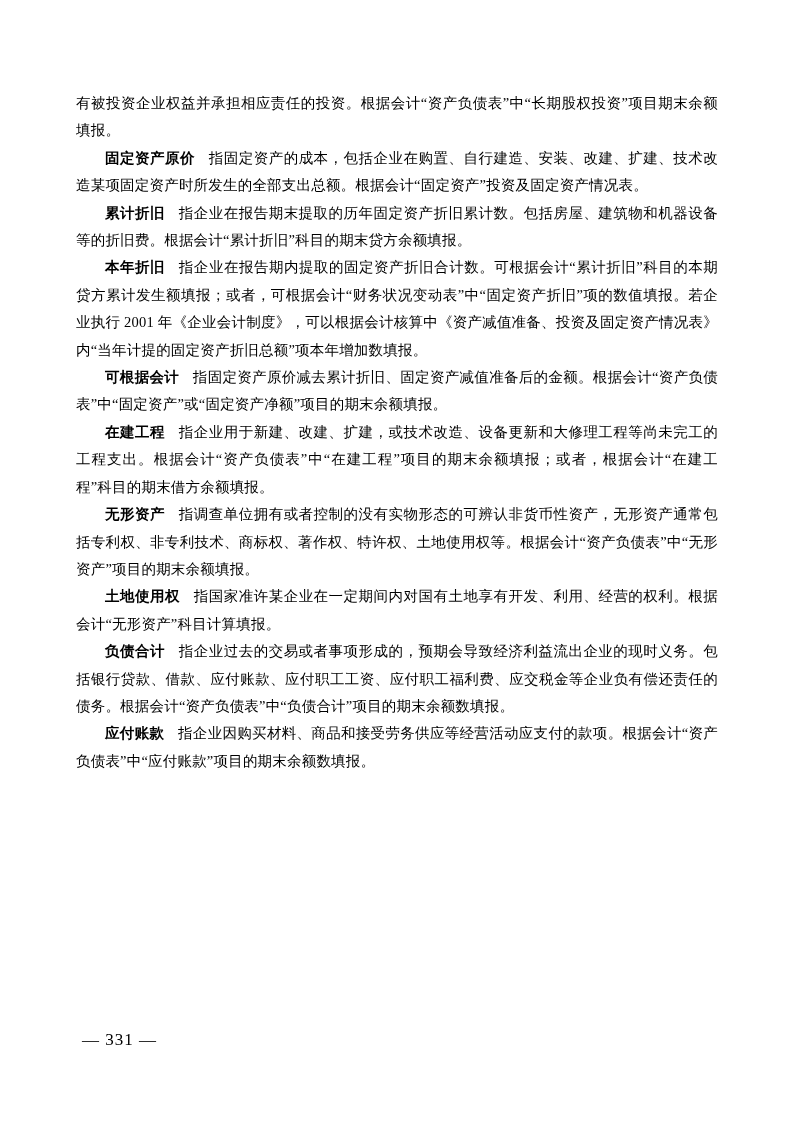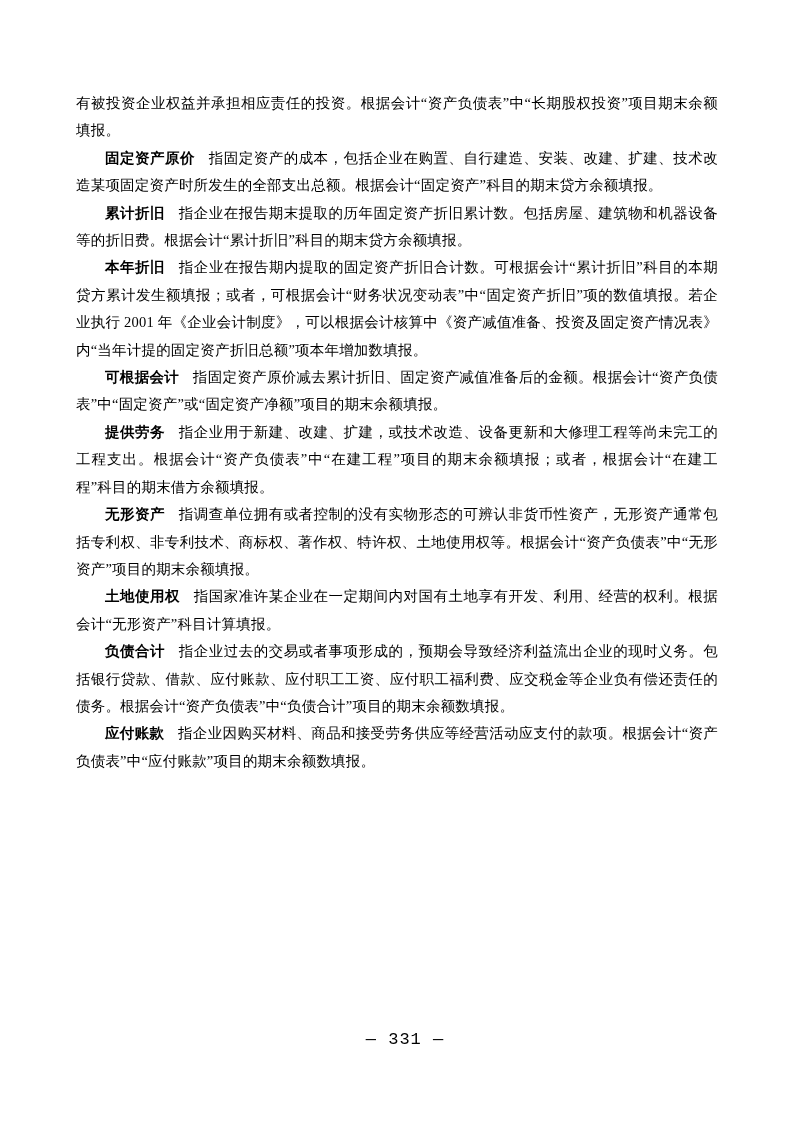--- a/index.html
+++ b/index.html
@@ -41,54 +41,53 @@
   p.para.continuation {
     text-indent: 0;
   }
   .term {
     font-weight: bold;
     margin-right: 0.95em;
     margin-top: 8px;
   }
   .page-footer {
     position: absolute;
-    left: 92px;
+    left: 82px;
     top: 1030px;
     width: 642px;
-    text-align: center;
+    text-align: left;
     padding-right: 0;
     box-sizing: border-box;
-    font-family: Liberation Mono, monospace;
   }
   .page-number {
     font-size: 17px;
     letter-spacing: 1px;
     padding-right: 16px;
   }
 </style>
 </head>
 <body>
 
 <div class="page">
 
   <div class="text-block">
 
     <p class="para continuation"><span>有被投资企业权益并承担相应责任的投资。根据会计“资产负债表”中“长期股权投资”项目期末余额填报。</span></p>
 
-    <p class="para"><b class="term">固定资产原价</b><span>指固定资产的成本，包括企业在购置、自行建造、安装、改建、扩建、技术改造某项固定资产时所发生的全部支出总额。根据会计“固定资产”科目的期末贷方余额填报。</span></p>
+    <p class="para"><b class="term">固定资产原价</b><span>指固定资产的成本，包括企业在购置、自行建造、安装、改建、扩建、技术改造某项固定资产时所发生的全部支出总额。根据会计“固定资产”投资及固定资产情况表。</span></p>
 
 
 
     <p class="para"><b class="term">累计折旧</b><span>指企业在报告期末提取的历年固定资产折旧累计数。包括房屋、建筑物和机器设备等的折旧费。根据会计“累计折旧”科目的期末贷方余额填报。</span></p>
 
     <p class="para"><b class="term">本年折旧</b><span>指企业在报告期内提取的固定资产折旧合计数。可根据会计“累计折旧”科目的本期贷方累计发生额填报；或者，可根据会计“财务状况变动表”中“固定资产折旧”项的数值填报。若企业执行 2001 年《企业会计制度》，可以根据会计核算中《资产减值准备、投资及固定资产情况表》内“当年计提的固定资产折旧总额”项本年增加数填报。</span></p>
 
     <p class="para"><b class="term">可根据会计</b><span>指固定资产原价减去累计折旧、固定资产减值准备后的金额。根据会计“资产负债表”中“固定资产”或“固定资产净额”项目的期末余额填报。</span></p>
 
-    <p class="para"><b class="term">提供劳务</b><span>指企业用于新建、改建、扩建，或技术改造、设备更新和大修理工程等尚未完工的工程支出。根据会计“资产负债表”中“在建工程”项目的期末余额填报；或者，根据会计“在建工程”科目的期末借方余额填报。</span></p>
+    <p class="para"><b class="term">在建工程</b><span>指企业用于新建、改建、扩建，或技术改造、设备更新和大修理工程等尚未完工的工程支出。根据会计“资产负债表”中“在建工程”项目的期末余额填报；或者，根据会计“在建工程”科目的期末借方余额填报。</span></p>
 
     <p class="para"><b class="term">无形资产</b><span>指调查单位拥有或者控制的没有实物形态的可辨认非货币性资产，无形资产通常包括专利权、非专利技术、商标权、著作权、特许权、土地使用权等。根据会计“资产负债表”中“无形资产”项目的期末余额填报。</span></p>
 
     <p class="para"><b class="term">土地使用权</b><span>指国家准许某企业在一定期间内对国有土地享有开发、利用、经营的权利。根据会计“无形资产”科目计算填报。</span></p>
 
     <p class="para"><b class="term">负债合计</b><span>指企业过去的交易或者事项形成的，预期会导致经济利益流出企业的现时义务。包括银行贷款、借款、应付账款、应付职工工资、应付职工福利费、应交税金等企业负有偿还责任的债务。根据会计“资产负债表”中“负债合计”项目的期末余额数填报。</span></p>
 
 
 
     <p class="para"><b class="term">应付账款</b><span>指企业因购买材料、商品和接受劳务供应等经营活动应支付的款项。根据会计“资产负债表”中“应付账款”项目的期末余额数填报。</span></p>

